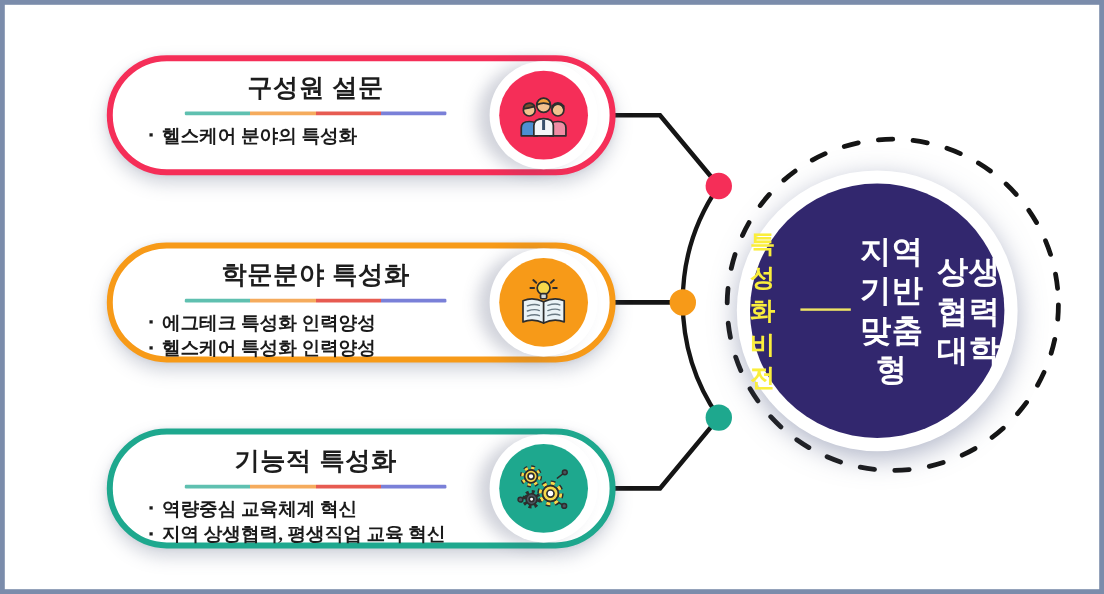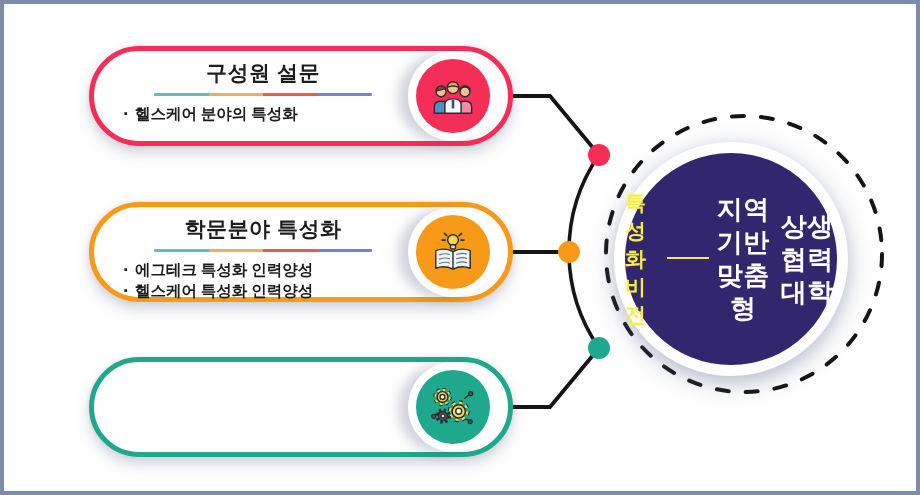--- a/index.html
+++ b/index.html
@@ -134,20 +134,28 @@
             <path d="M6 20.5 q9 -3.5 18 1 q9 -4.5 18 -1 v18.5 q-9 -3.5 -18 1 q-9 -4.5 -18 -1 z" fill="#EAF3F7"></path>
             <path d="M24 21.5 v18.5"></path>
             <path d="M9.8 25 q6.5 -2.2 10.5 -0.4 M9.8 29.5 q6.5 -2.2 10.5 -0.4 M9.8 34 q6.5 -2.2 10.5 -0.4 M27.7 24.6 q6.5 -2.2 10.5 -0.4 M27.7 29.1 q6.5 -2.2 10.5 -0.4 M27.7 33.6 q6.5 -2.2 10.5 -0.4" stroke="#6A7A84" stroke-width="1.2" fill="none"></path>
           </g>
         </svg>
       </div>
     </div>
   </div>
 
   <div class="card card--functional">
+    <div class="card-text">
+      <div class="card-title">기능적 특성화</div>
+      <div class="card-underline"></div>
+      <ul class="card-bullets">
+        <li>역량중심 교육체계 혁신</li>
+        <li>지역 상생협력, 평생직업 교육 혁신</li>
+      </ul>
+    </div>
     <div class="icon-wrap">
       <div class="icon-circle icon-circle--functional">
         <svg width="46" height="42" viewBox="0 0 48 44">
           <g stroke="#2d2d2d" stroke-width="1.3" stroke-linecap="round">
             <path d="M36 13 l6 -4.5 M9 28 l-5 3.5 M35 33 l6.5 4" fill="none"></path>
             <circle cx="42.5" cy="8" r="2.1" fill="#4A5560"></circle>
             <circle cx="3.8" cy="31.8" r="2.1" fill="#4A5560"></circle>
             <circle cx="42" cy="37.3" r="2.1" fill="#4A5560"></circle>
           </g>
 

